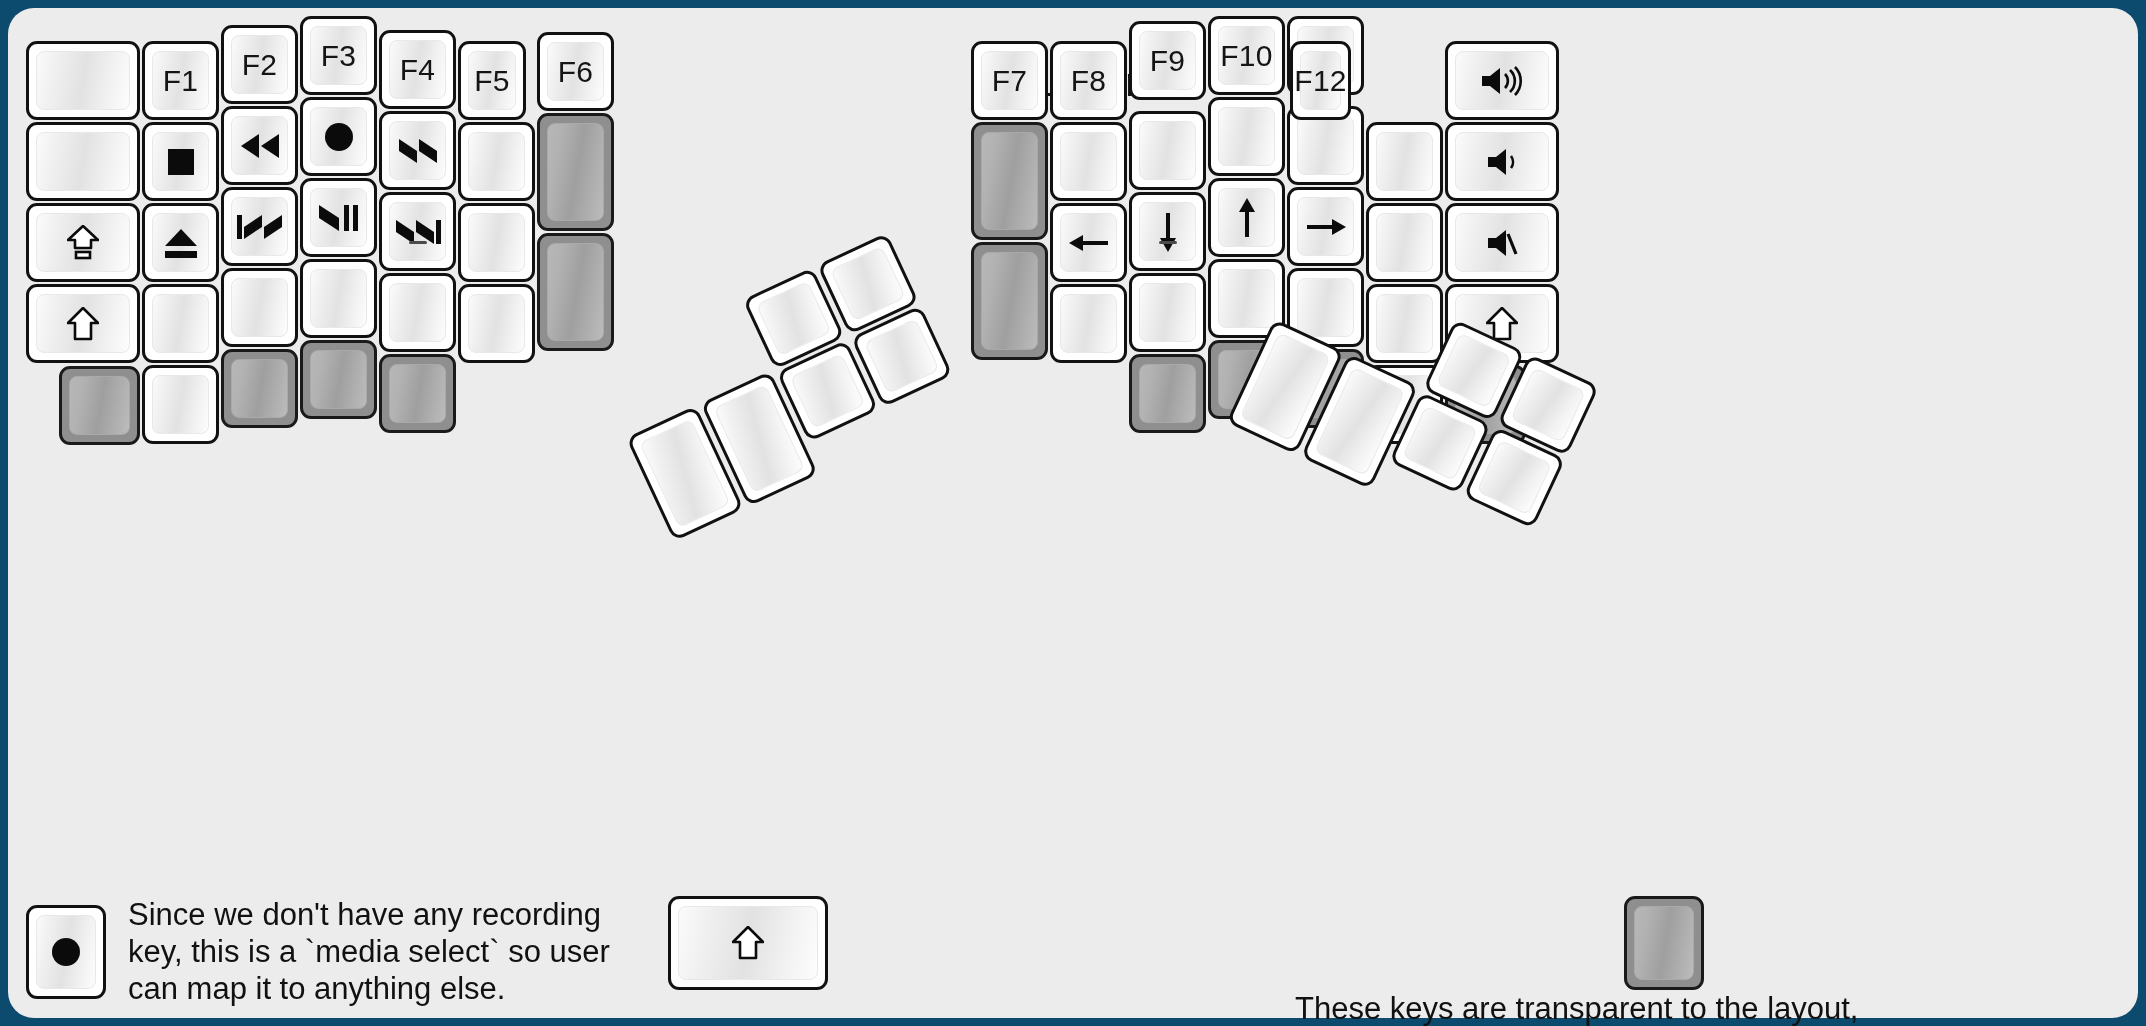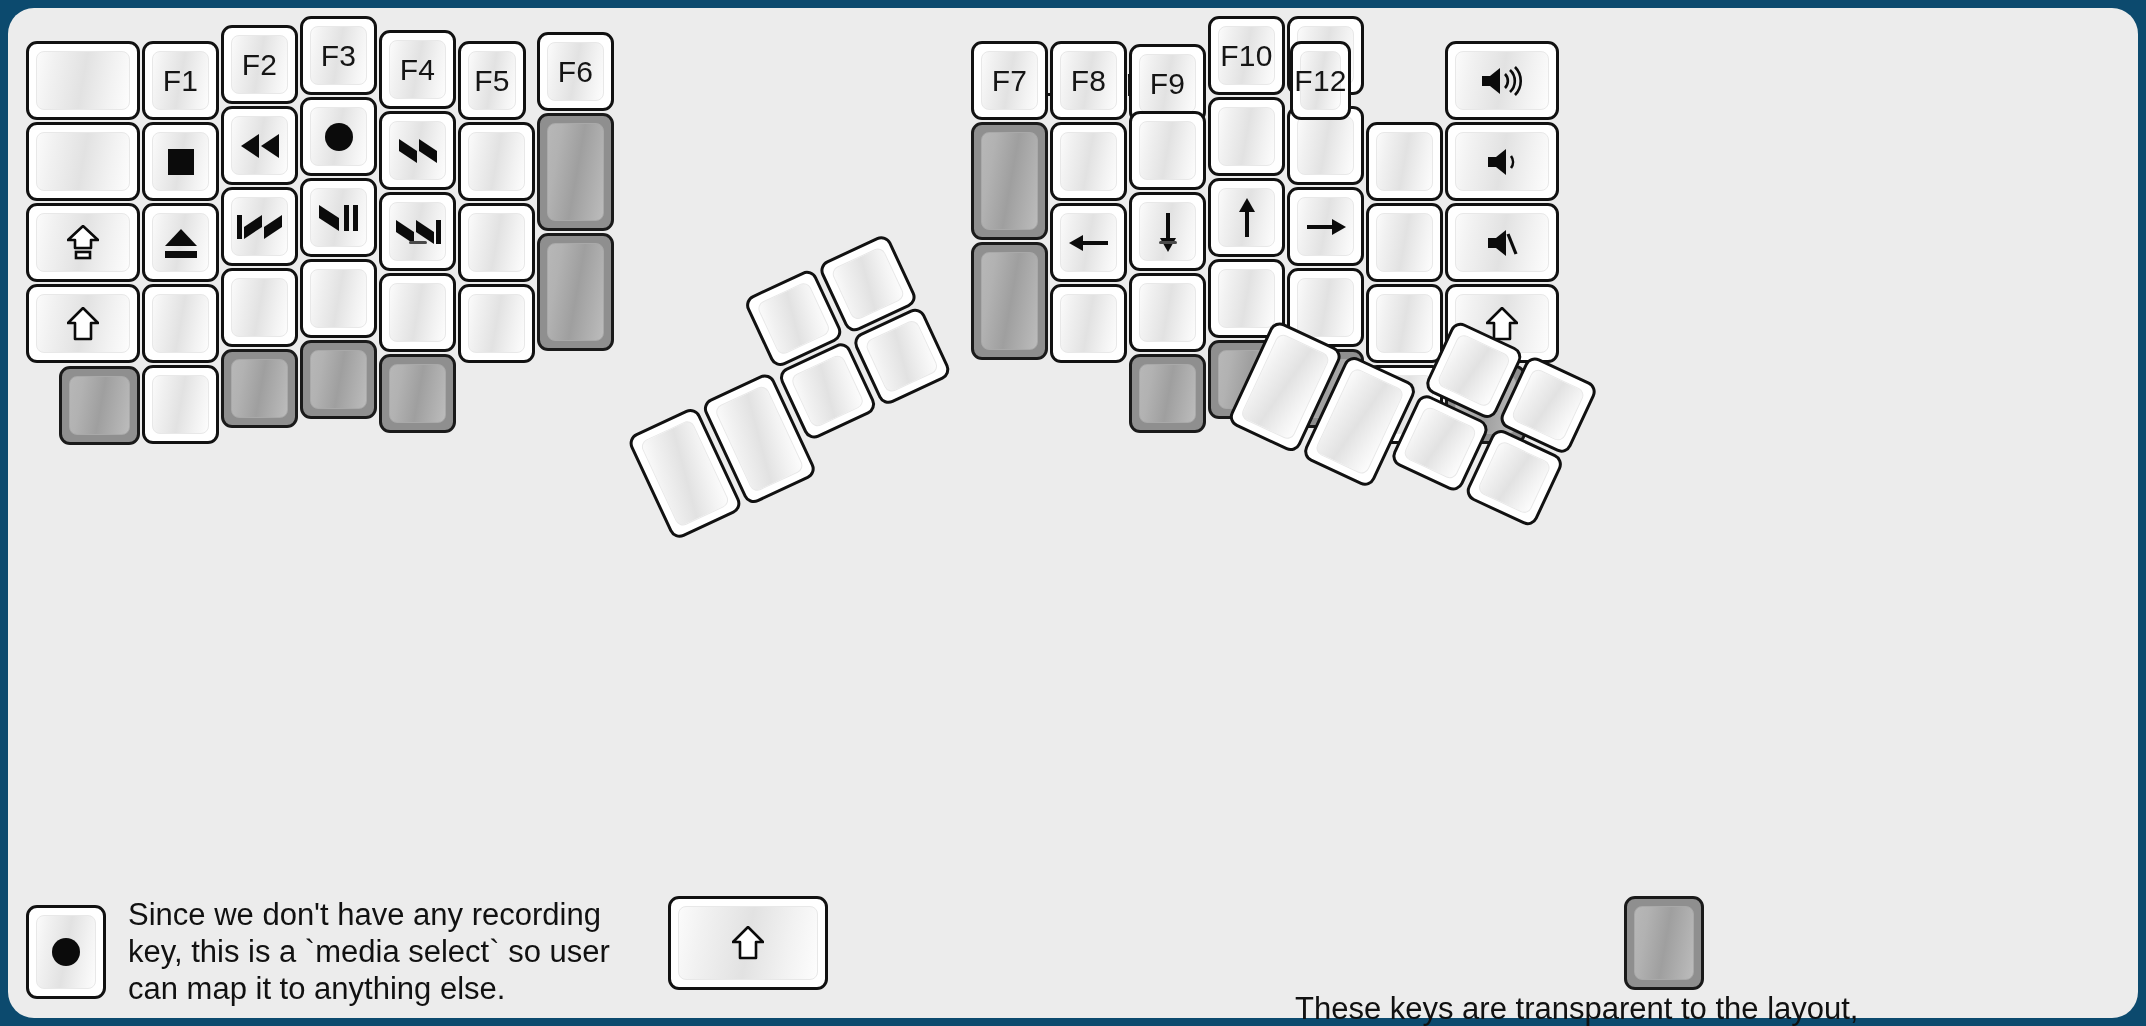--- a/index.html
+++ b/index.html
@@ -325,21 +325,21 @@
               <svg width="40" height="24" viewBox="0 0 40 24" fill="#0b0b0b">
                 <rect x="8" y="10" width="31" height="4"></rect>
                 <path d="M0 12 L14 4 L14 20 Z"></path>
               </svg>
             </span>
           </div>
         </div>
         <div class="key" style="left: 1042px; top: 276px; width: 77px; height: 79px;">
           <div class="cap"></div>
         </div>
-        <div class="key" style="left: 1121px; top: 36px; width: 77px; height: 79px;">
+        <div class="key" style="left: 1121px; top: 13px; width: 77px; height: 79px;">
           <div class="cap">
             <span class="lbl">F9</span>
           </div>
         </div>
         <div class="key" style="left: 1121px; top: 103px; width: 77px; height: 79px;">
           <div class="cap"></div>
         </div>
         <div class="key" style="left: 1121px; top: 184px; width: 77px; height: 79px;">
           <div class="cap">
             <span class="glyph">

